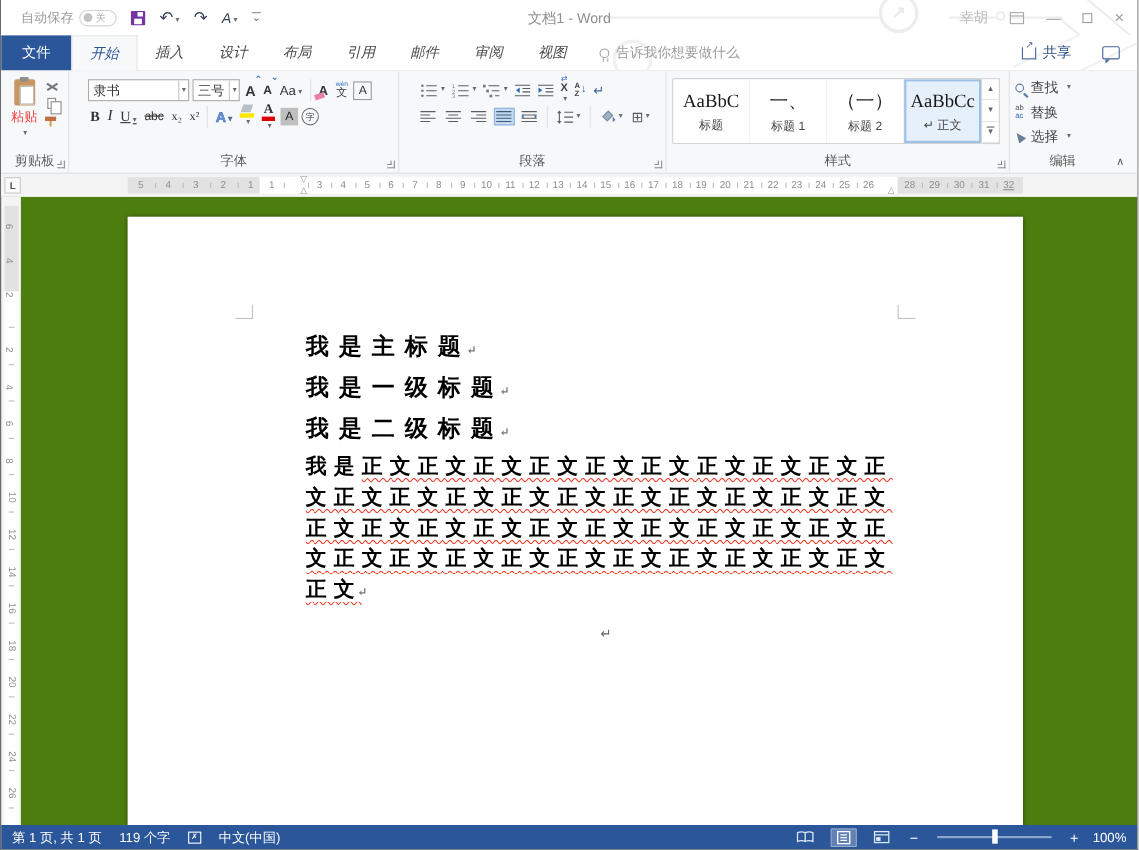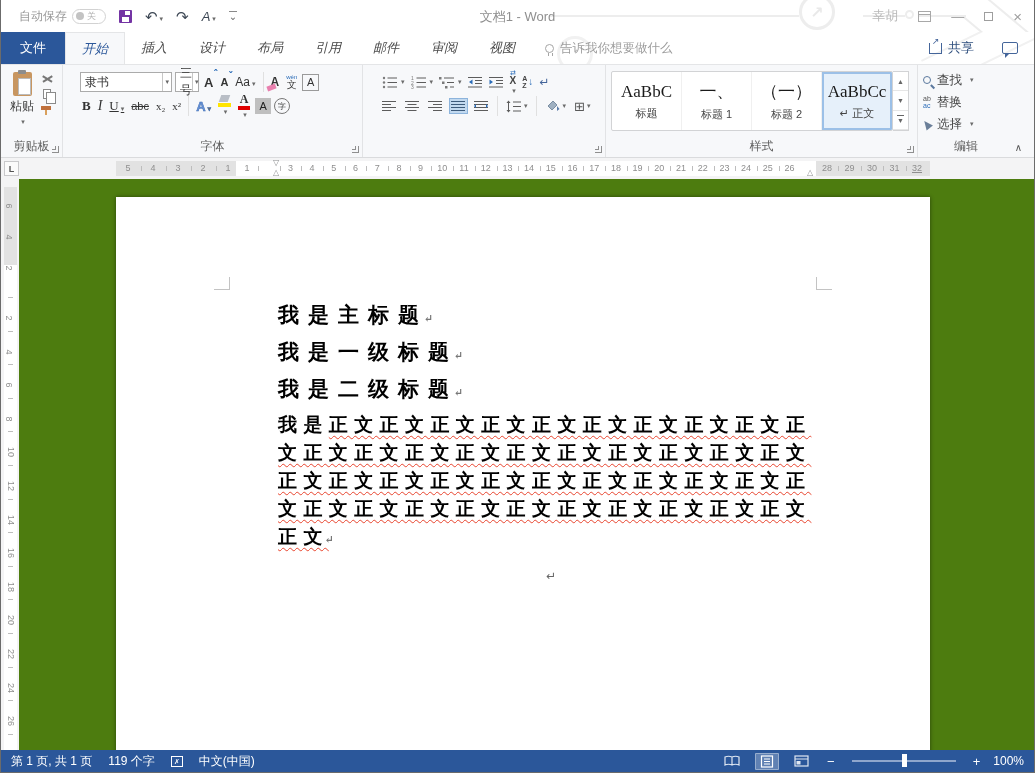--- a/index.html
+++ b/index.html
@@ -51,37 +51,37 @@
   .grp{position:relative;border-right:1px solid #e2e3e5;padding:5px 5px 16px 5px;display:flex;}
   .glabel{position:absolute;bottom:2px;left:0;right:0;text-align:center;font-size:12px;color:#5d5d5d;}
   .launcher{position:absolute;right:3px;bottom:4px;width:7px;height:7px;border-right:1px solid #8f8f8f;border-bottom:1px solid #8f8f8f;}
   .launcher::before{content:'';position:absolute;right:2px;bottom:2px;width:3px;height:3px;border-right:1px solid #8f8f8f;border-bottom:1px solid #8f8f8f;}
   
   .g-clip{width:62px;}
   .paste{display:flex;flex-direction:column;align-items:center;gap:2px;padding:2px 4px;}
   .clip-ico{width:19px;height:24px;background:#c89660;border-radius:2px;position:relative;}
   .clip-ico::before{content:'';position:absolute;top:-2px;left:5px;width:8px;height:4px;background:#8d8d8d;border-radius:1px;}
   .clip-ico::after{content:'';position:absolute;right:1px;bottom:1px;width:11px;height:15px;background:#fff;border:1px solid #bbb;}
-  .paste .plabel{font-size:12px;color:#404040;}
+  .paste .plabel{font-size:12px;color:#ef4444;}
   .clipcol{display:flex;flex-direction:column;gap:5px;margin-left:3px;padding-top:3px;}
   .cut-ico{position:relative;width:12px;height:11px;}
   .cut-ico::before,.cut-ico::after{content:'';position:absolute;top:5px;left:1px;width:11px;height:1.5px;background:#777;}
   .cut-ico::before{transform:rotate(32deg);}
   .cut-ico::after{transform:rotate(-32deg);}
   .copy-ico{width:8px;height:10px;border:1px solid #8a8a8a;background:#fff;position:relative;margin-left:2px;}
   .copy-ico::before{content:'';position:absolute;left:2px;top:2px;width:8px;height:10px;border:1px solid #8a8a8a;background:#fff;}
   .fp-ico{width:10px;height:4px;background:#c0703c;position:relative;margin-top:2px;}
   .fp-ico::after{content:'';position:absolute;left:4px;top:4px;width:2px;height:5px;background:#d9a05c;}
   
   .g-font{width:300px;flex-direction:column;}
   .frow{display:flex;align-items:center;gap:3px;height:24px;padding-left:12px;}
   .combo{height:20px;border:1px solid #ababab;background:#fff;display:flex;align-items:center;font-size:12px;color:#333;padding-left:4px;justify-content:space-between;}
   .combo .arr{border-left:1px solid #c7c7c7;align-self:stretch;display:flex;align-items:center;padding:0 2px;font-size:7px;color:#666;}
   .cname{width:92px;}
-  .csize{width:24px;}
+  .csize{width:43px;}
   .fbtn{display:flex;align-items:flex-end;padding:1px 2px;color:#333;position:relative;}
   .growA{font-size:13px;font-weight:bold;}
   .growA::after{content:'ˆ';position:absolute;top:-6px;right:-2px;font-size:10px;color:#2b6cb8;}
   .shrinkA{font-size:11px;font-weight:bold;}
   .shrinkA::after{content:'ˇ';position:absolute;top:-5px;right:-2px;font-size:10px;color:#2b6cb8;}
   .caseAa{font-size:12px;}
   .vsep{width:1px;height:20px;background:#e0e0e0;margin:0 2px;}
   .clearA{font-size:12px;font-weight:bold;position:relative;}
   .clearA::after{content:'';position:absolute;left:-2px;bottom:0;width:9px;height:5px;background:#e87fae;transform:rotate(-20deg);}
   .pinyin{display:flex;flex-direction:column;align-items:center;line-height:1;}
@@ -455,20 +455,21 @@
         <span class="pbtn dd">
           <svg width="16" height="13">
               <path d="M3 6 L8 1 L12 5 L7 10 Z" fill="#9fb0c1" stroke="#7a8ea3"></path>
               <path d="M12 6 L14.5 9 L12 11 Z" fill="#5b7ca8"></path>
             </svg>
         </span>
         <span class="pbtn dd">
           <span class="bordersChar">⊞</span>
         </span>
       </div>
+      <div class="glabel">段落</div>
       <span class="launcher"></span>
     </div>
 
     <div class="grp g-styles">
       <div class="gallery-wrap">
         <div class="gallery">
             <div class="scard">
               <div class="sprev">AaBbC</div>
               <div class="sname">标题</div>
             </div>

